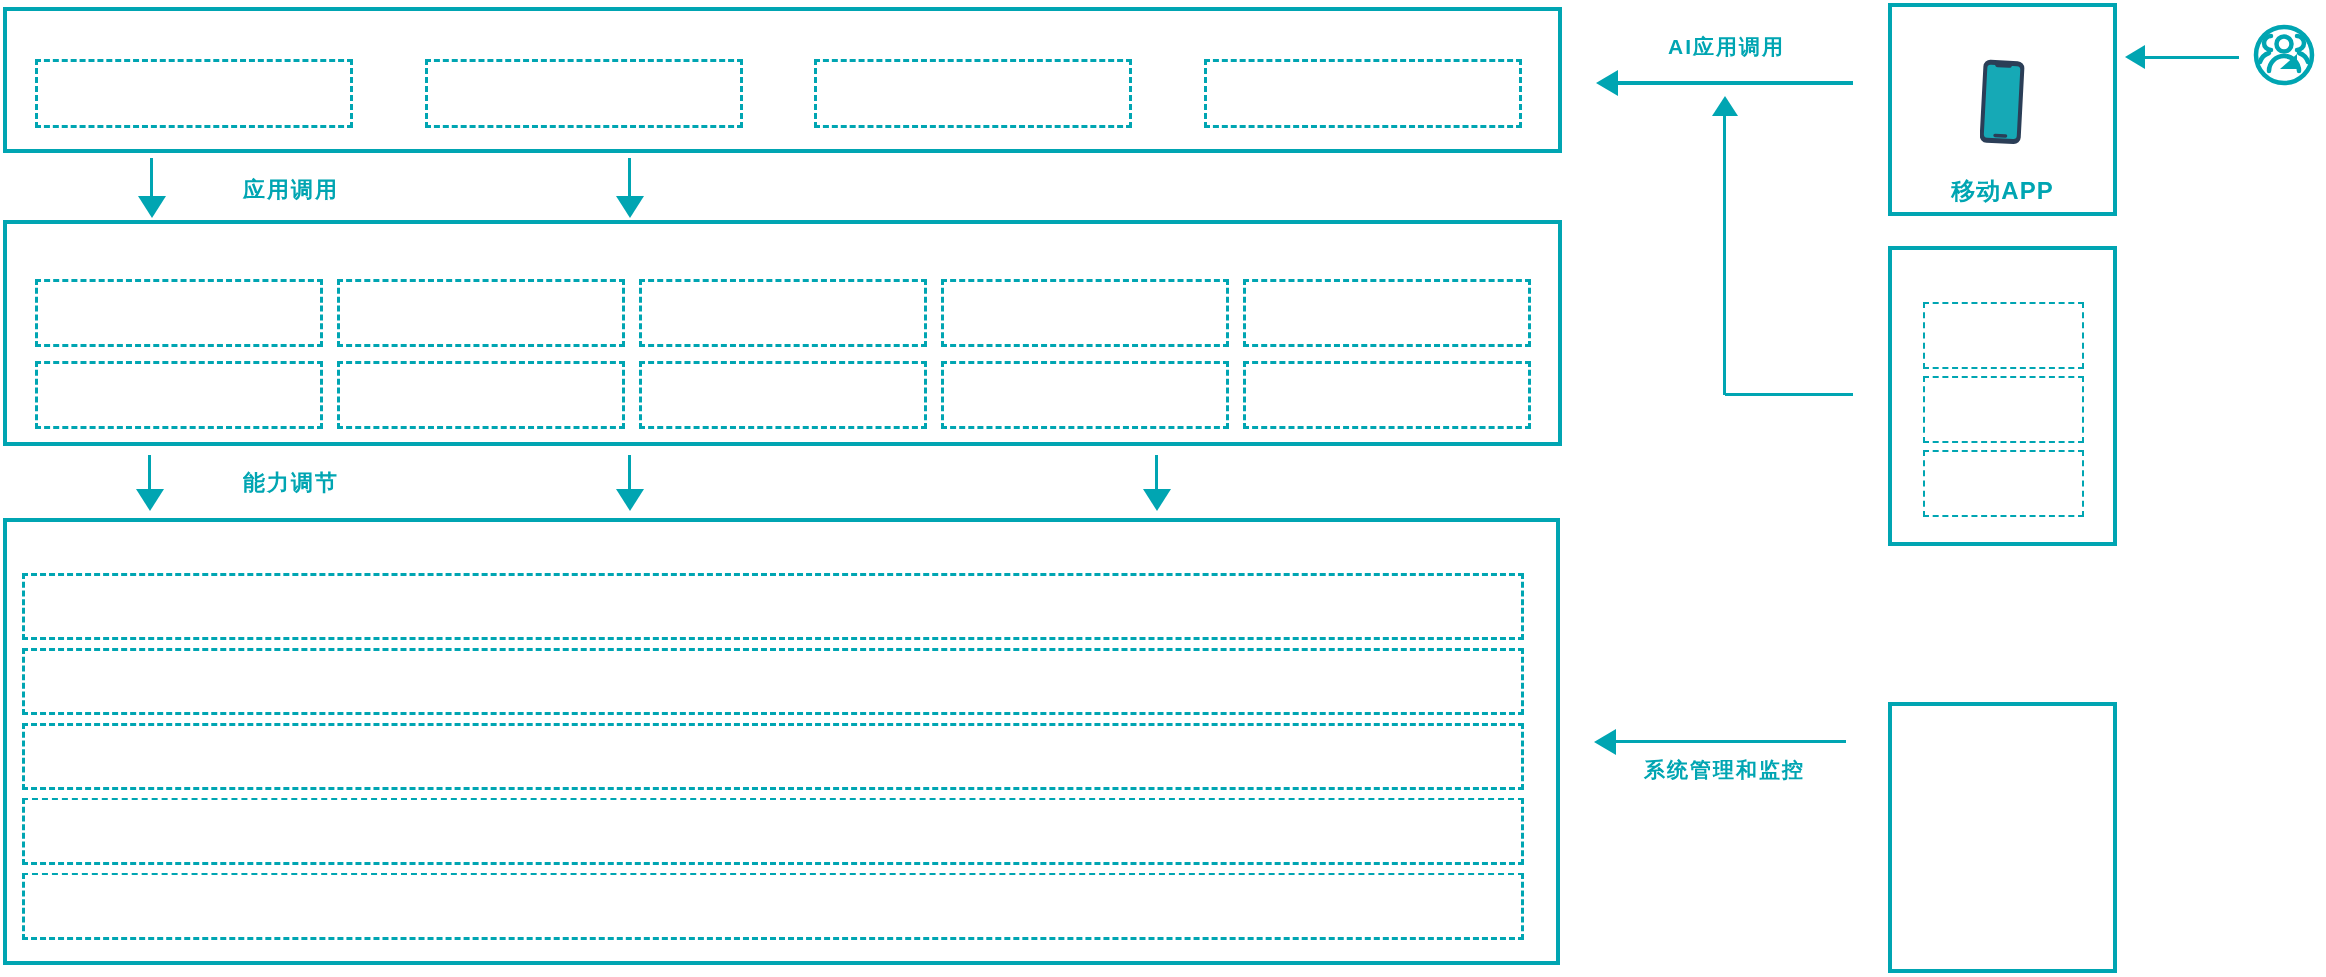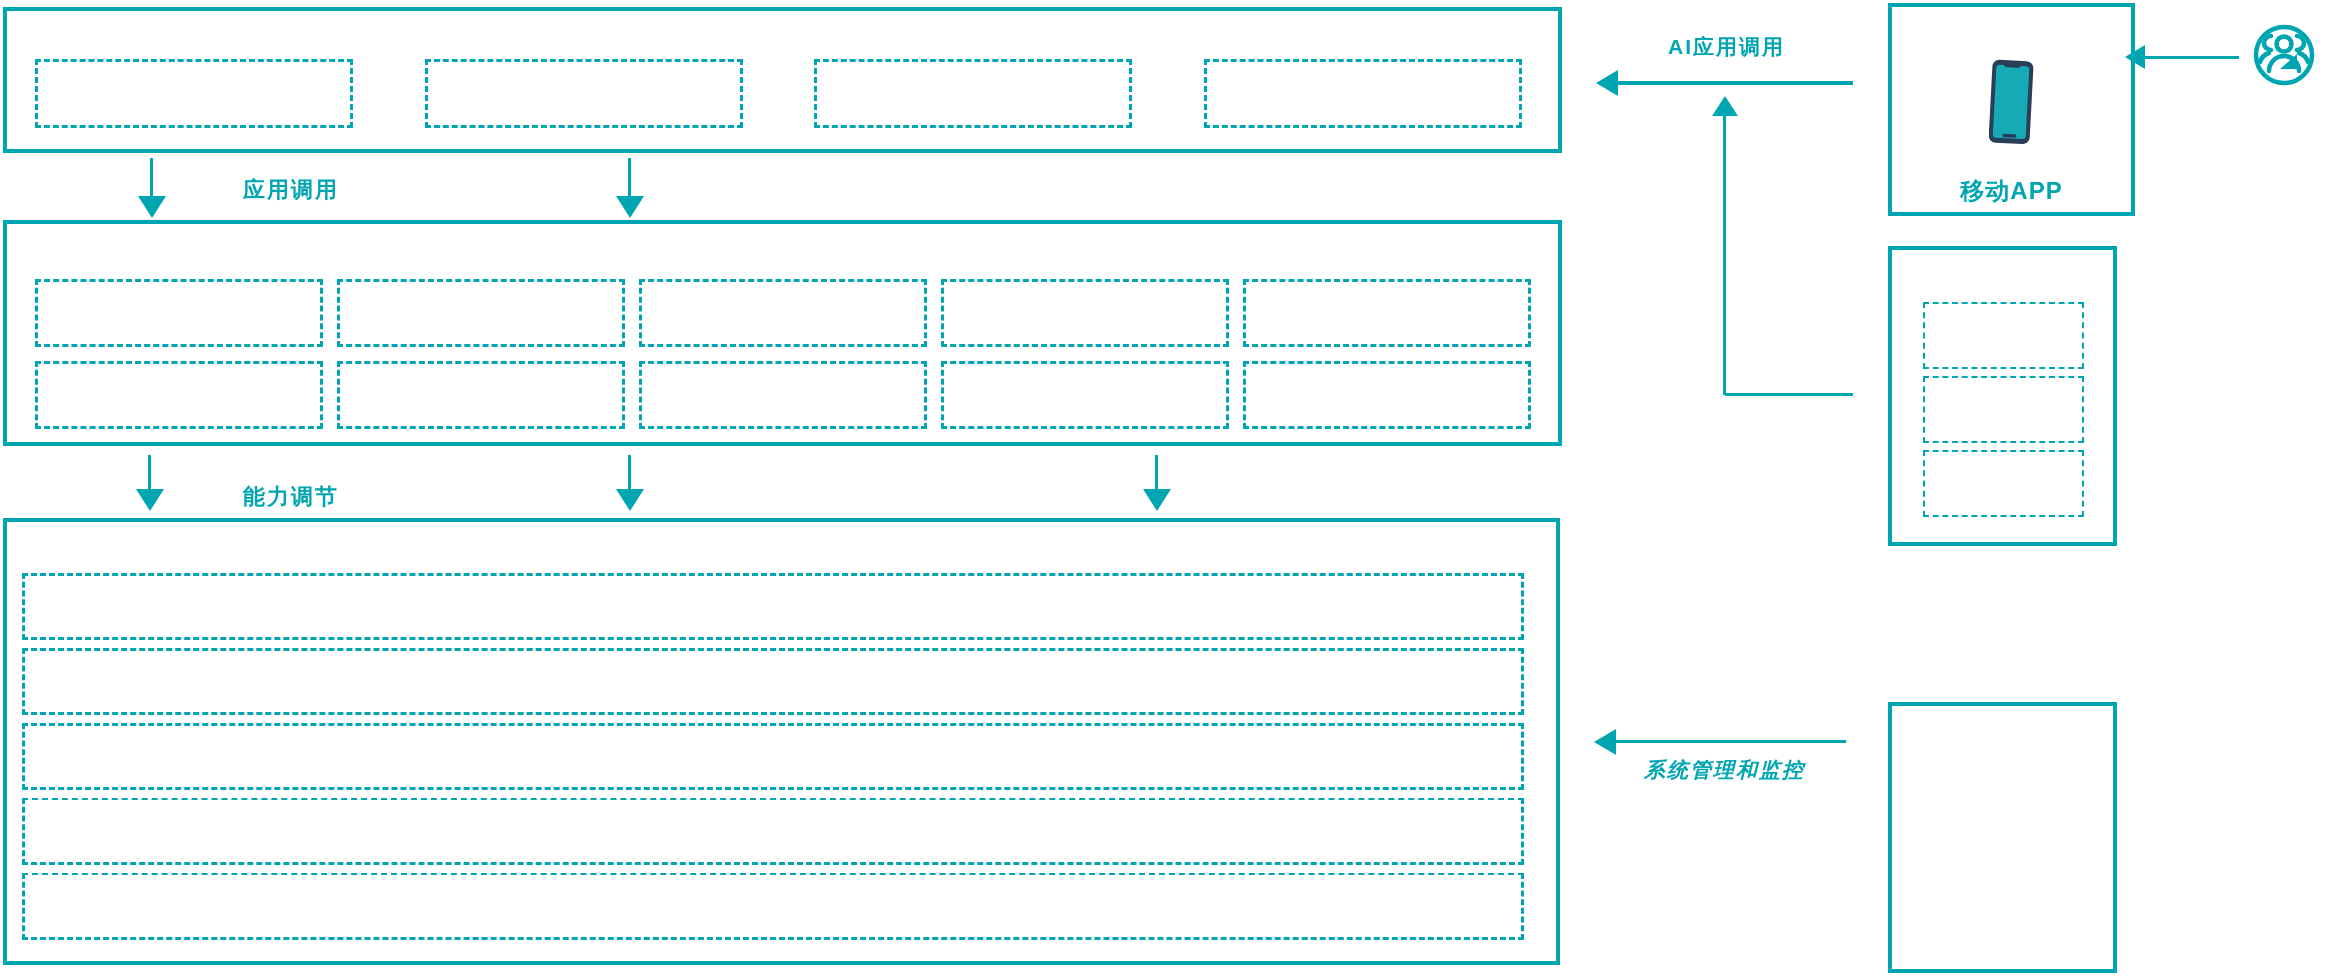--- a/index.html
+++ b/index.html
@@ -18,21 +18,21 @@
   
   .c1{left:3px;top:7px;width:1559px;height:146px;}
   .c2{left:3px;top:220px;width:1559px;height:226px;}
   .c3{left:3px;top:518px;width:1557px;height:447px;}
   .band1{position:absolute;left:28px;right:36px;top:48px;display:flex;justify-content:space-between;}
   .band1 .ph{width:318px;height:69px;}
   .band2{position:absolute;left:28px;top:55px;display:grid;grid-template-columns:repeat(5,288px);grid-auto-rows:68px;gap:14px;}
   .band3{position:absolute;left:15px;right:32px;top:51px;display:flex;flex-direction:column;gap:8px;}
   .band3 .ph-row{height:67px;}
   
-  .app-box{left:1888px;top:3px;width:247px;height:213px;}
+  .app-box{left:1888px;top:3px;width:229px;height:213px;}
   .client-box{left:1888px;top:246px;width:229px;height:300px;}
   .admin-box{left:1888px;top:702px;width:229px;height:271px;}
   .stack3{position:absolute;left:31px;top:52px;display:flex;flex-direction:column;gap:7px;}
   .stack3 .ph-small{width:161px;height:67px;border-width:2px;}
   .phone-wrap{position:absolute;left:50%;top:52px;width:46px;height:88px;transform:translateX(-50%);}
   .app-label{position:absolute;left:0;right:0;top:168px;text-align:center;color:var(--teal);
     font-size:24px;font-weight:bold;letter-spacing:1px;}
   
   .vline,.hline{position:absolute;background:var(--teal);}
   .tri-down{position:absolute;width:0;height:0;border-left:14px solid transparent;border-right:14px solid transparent;border-top:22px solid var(--teal);}
@@ -82,21 +82,21 @@
         <div class="ph"></div>
       </div>
   </div>
 
   <div class="vline" style="left:148px;top:455px;width:3px;height:36px;"></div>
   <div class="tri-down" style="left:136px;top:489px;"></div>
   <div class="vline" style="left:628px;top:455px;width:3px;height:36px;"></div>
   <div class="tri-down" style="left:616px;top:489px;"></div>
   <div class="vline" style="left:1155px;top:455px;width:3px;height:36px;"></div>
   <div class="tri-down" style="left:1143px;top:489px;"></div>
-  <div class="lbl s22" style="left:243px;top:482px;">能力调节</div>
+  <div class="lbl s22" style="left:243px;top:468px;">能力调节</div>
 
   <div class="solid-box c3">
     <div class="band3">
         <div class="ph-row"></div>
         <div class="ph-row"></div>
         <div class="ph-row"></div>
         <div class="ph-row fine-top"></div>
         <div class="ph-row fine-top"></div>
       </div>
   </div>
@@ -148,15 +148,15 @@
   <div class="tri-left" style="left:1596px;top:70px;"></div>
   <div class="hline" style="left:1616px;top:81px;width:237px;height:4px;"></div>
   <div class="lbl s21" style="left:1668px;top:33px;">AI应用调用</div>
 
   <div class="tri-up" style="left:1712px;top:96px;"></div>
   <div class="vline" style="left:1723px;top:114px;width:3px;height:281px;"></div>
   <div class="hline" style="left:1725px;top:393px;width:128px;height:3px;"></div>
 
   <div class="tri-left" style="left:1594px;top:729px;"></div>
   <div class="hline" style="left:1614px;top:740px;width:232px;height:3px;"></div>
-  <div class="lbl s21" style="left:1644px;top:756px;font-style:italic;">系统管理和监控</div>
+  <div class="lbl s21" style="left:1644px;top:756px;">系统管理和监控</div>
 
 </div>
 
 </body></html>

